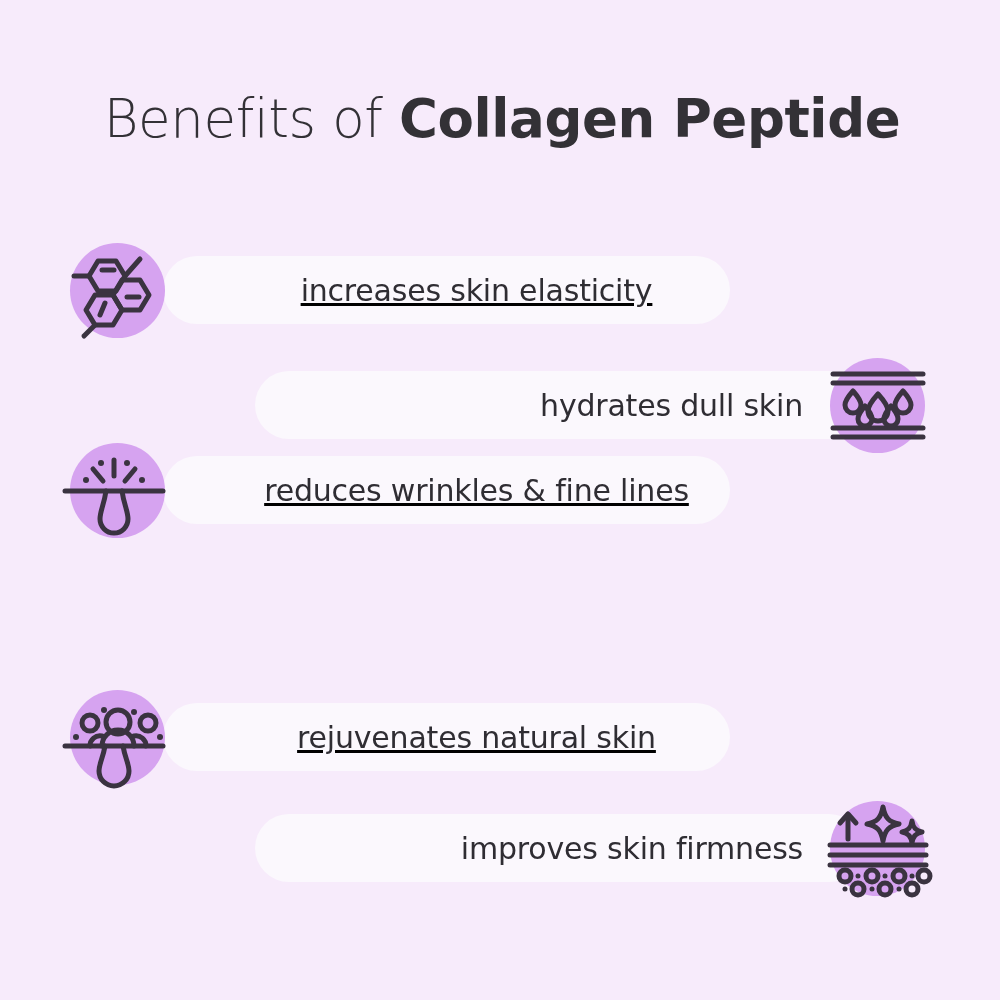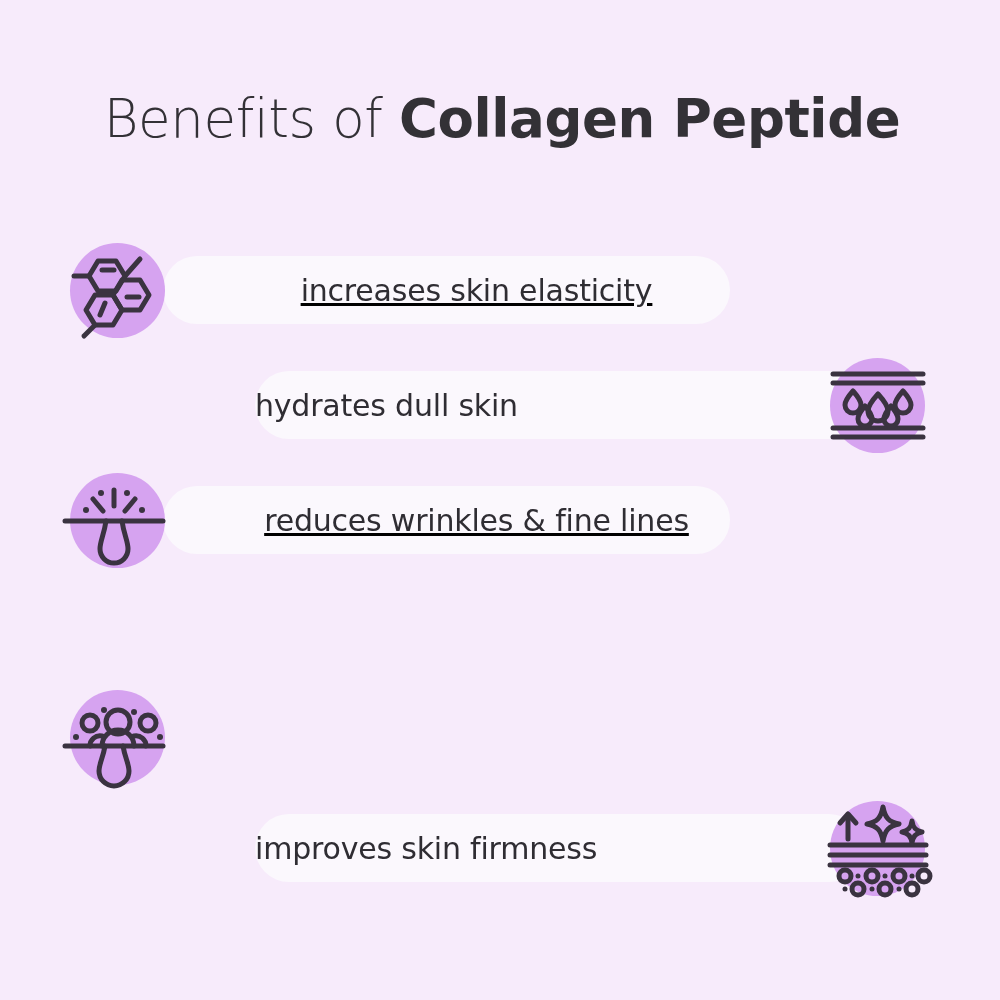--- a/index.html
+++ b/index.html
@@ -28,21 +28,21 @@
   .title .bold{font-weight:700;}
 
   
   .row{
     position:absolute;
     left:0;right:0;
     height:120px;
   }
   .row.r1{top:230px;}
   .row.r2{top:345px;}
-  .row.r3{top:460px;}
+  .row.r3{top:430px;}
   .row.r4{top:565px;}
   .row.r5{top:677px;}
   .row.r6{top:788px;}
 
   .bar{
     position:absolute;
     top:26px;
     height:68px;
     background:#fbf8fd;
     border-radius:34px;
@@ -51,21 +51,21 @@
     box-sizing:border-box;
   }
   .bar.left{   
     left:163px;right:270px;
     justify-content:center;
     padding-left:60px;
     text-decoration:underline;
   }
   .bar.right{  
     left:255px;right:137px;
-    justify-content:flex-start;
+    justify-content:flex-end;
     padding-right:60px;
   }
   .bar-text{
     font-size:30px;
     color:#2f2d33;
     font-weight:400;
     letter-spacing:-0.2px;
     white-space:nowrap;
   }
 
@@ -159,20 +159,23 @@
           <circle cx="67" cy="20" r="3" fill="#3a3340" stroke="none"></circle>
           <circle cx="26" cy="37" r="3" fill="#3a3340" stroke="none"></circle>
           <circle cx="82" cy="37" r="3" fill="#3a3340" stroke="none"></circle>
         </g>
       </svg>
     </div>
   </div>
 
 
   <div class="row r5">
+    <div class="bar left">
+      <span class="bar-text">rejuvenates natural skin</span>
+    </div>
     <div class="icon-circle at-left"></div>
     <div class="icon-art at-left">
       <svg viewBox="0 0 116 95">
         <g fill="none" stroke="#3a3340" stroke-width="5" stroke-linecap="round" stroke-linejoin="round">
           <line x1="5" y1="56" x2="103" y2="56"></line>
           <path d="M45 56 C43 68 39 74 39 81 a15 15 0 0 0 30 0 c0 -7 -4 -13 -6 -25"></path>
           <path d="M42 56 a16 16 0 0 1 32 0"></path>
           <path d="M30 56 a10 10 0 0 1 12 -10"></path>
           <path d="M86 56 a10 10 0 0 0 -12 -10"></path>
           <circle cx="58" cy="32" r="12"></circle>

